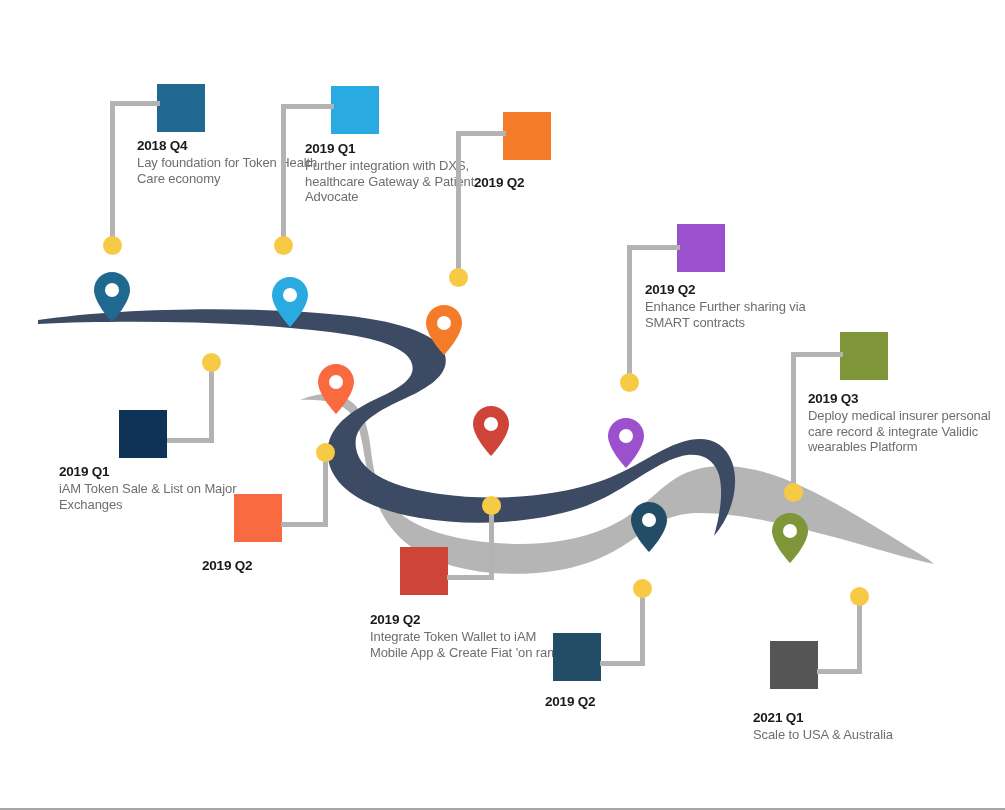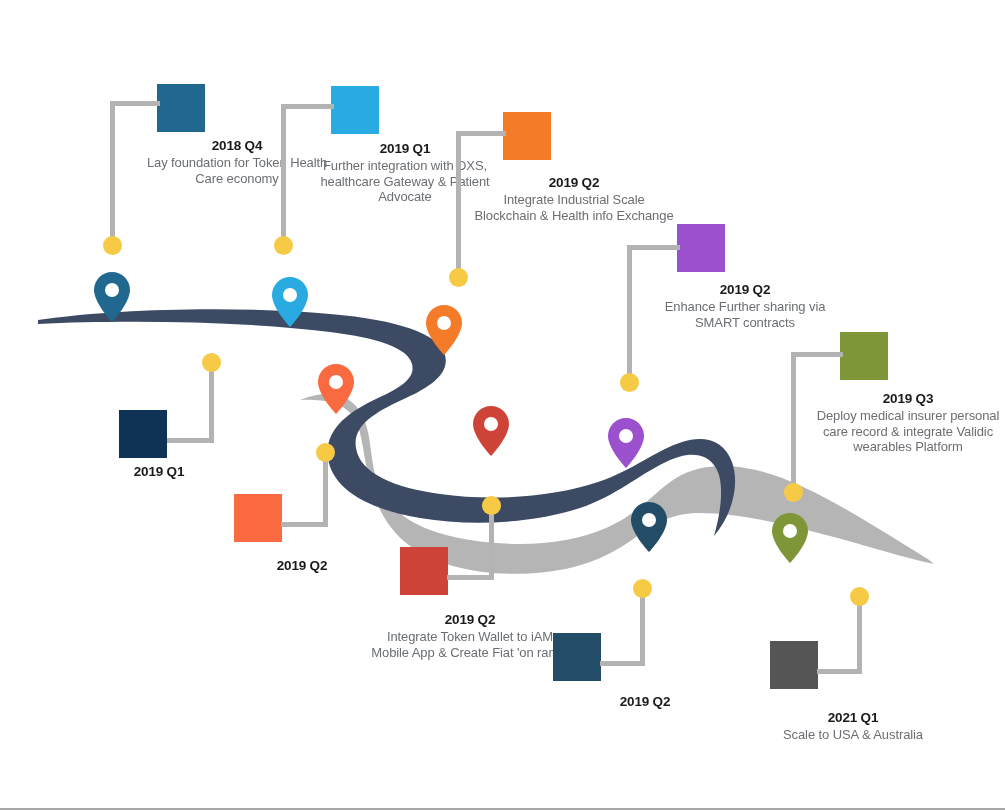--- a/index.html
+++ b/index.html
@@ -45,21 +45,20 @@
   .dot {
     position: absolute;
     width: 19px;
     height: 19px;
     border-radius: 50%;
     background: #F7CA45;
   }
   .caption {
     position: absolute;
     width: 200px;
-    text-align: center;
   }
   .caption .qtr {
     font-size: 13.5px;
     font-weight: bold;
     color: #1a1a1a;
     letter-spacing: -0.2px;
     line-height: 17px;
     margin: 0 0 1px 0;
   }
   .caption .desc {
@@ -177,21 +176,20 @@
     </div>
   </div>
 
   <div class="milestone">
     <div class="swatch" style="left:503px; top:112px; background:#F47B27;"></div>
     <div class="connector-h" style="left:456px; top:131px; width:50px;"></div>
     <div class="connector-v" style="left:456px; top:131px; height:140px;"></div>
     <div class="dot" style="left:449px; top:268px;"></div>
     <div class="caption" style="left:474px; top:174px;">
       <p class="qtr">2019 Q2</p>
-      <p class="desc">Integrate Industrial Scale Blockchain &amp; Health info Exchange</p>
     </div>
   </div>
 
   <div class="milestone">
     <div class="swatch" style="left:677px; top:224px; background:#9B51CE;"></div>
     <div class="connector-h" style="left:627px; top:245px; width:53px;"></div>
     <div class="connector-v" style="left:627px; top:245px; height:133px;"></div>
     <div class="dot" style="left:620px; top:373px;"></div>
     <div class="caption" style="left:645px; top:281px;">
       <p class="qtr">2019 Q2</p>
@@ -210,20 +208,21 @@
     </div>
   </div>
 
   <div class="milestone">
     <div class="swatch" style="left:119px; top:410px; background:#0E3356;"></div>
     <div class="connector-h" style="left:167px; top:438px; width:47px;"></div>
     <div class="connector-v" style="left:209px; top:362px; height:79px;"></div>
     <div class="dot" style="left:202px; top:353px;"></div>
     <div class="caption" style="left:59px; top:463px;">
       <p class="qtr">2019 Q1</p>
+      <p class="desc">iAM Token Sale &amp; List on Major Exchanges</p>
     </div>
   </div>
 
   <div class="milestone">
     <div class="swatch" style="left:234px; top:494px; background:#F96A41;"></div>
     <div class="connector-h" style="left:281px; top:522px; width:47px;"></div>
     <div class="connector-v" style="left:323px; top:458px; height:67px;"></div>
     <div class="dot" style="left:316px; top:443px;"></div>
     <div class="caption" style="left:202px; top:557px;">
       <p class="qtr">2019 Q2</p>

